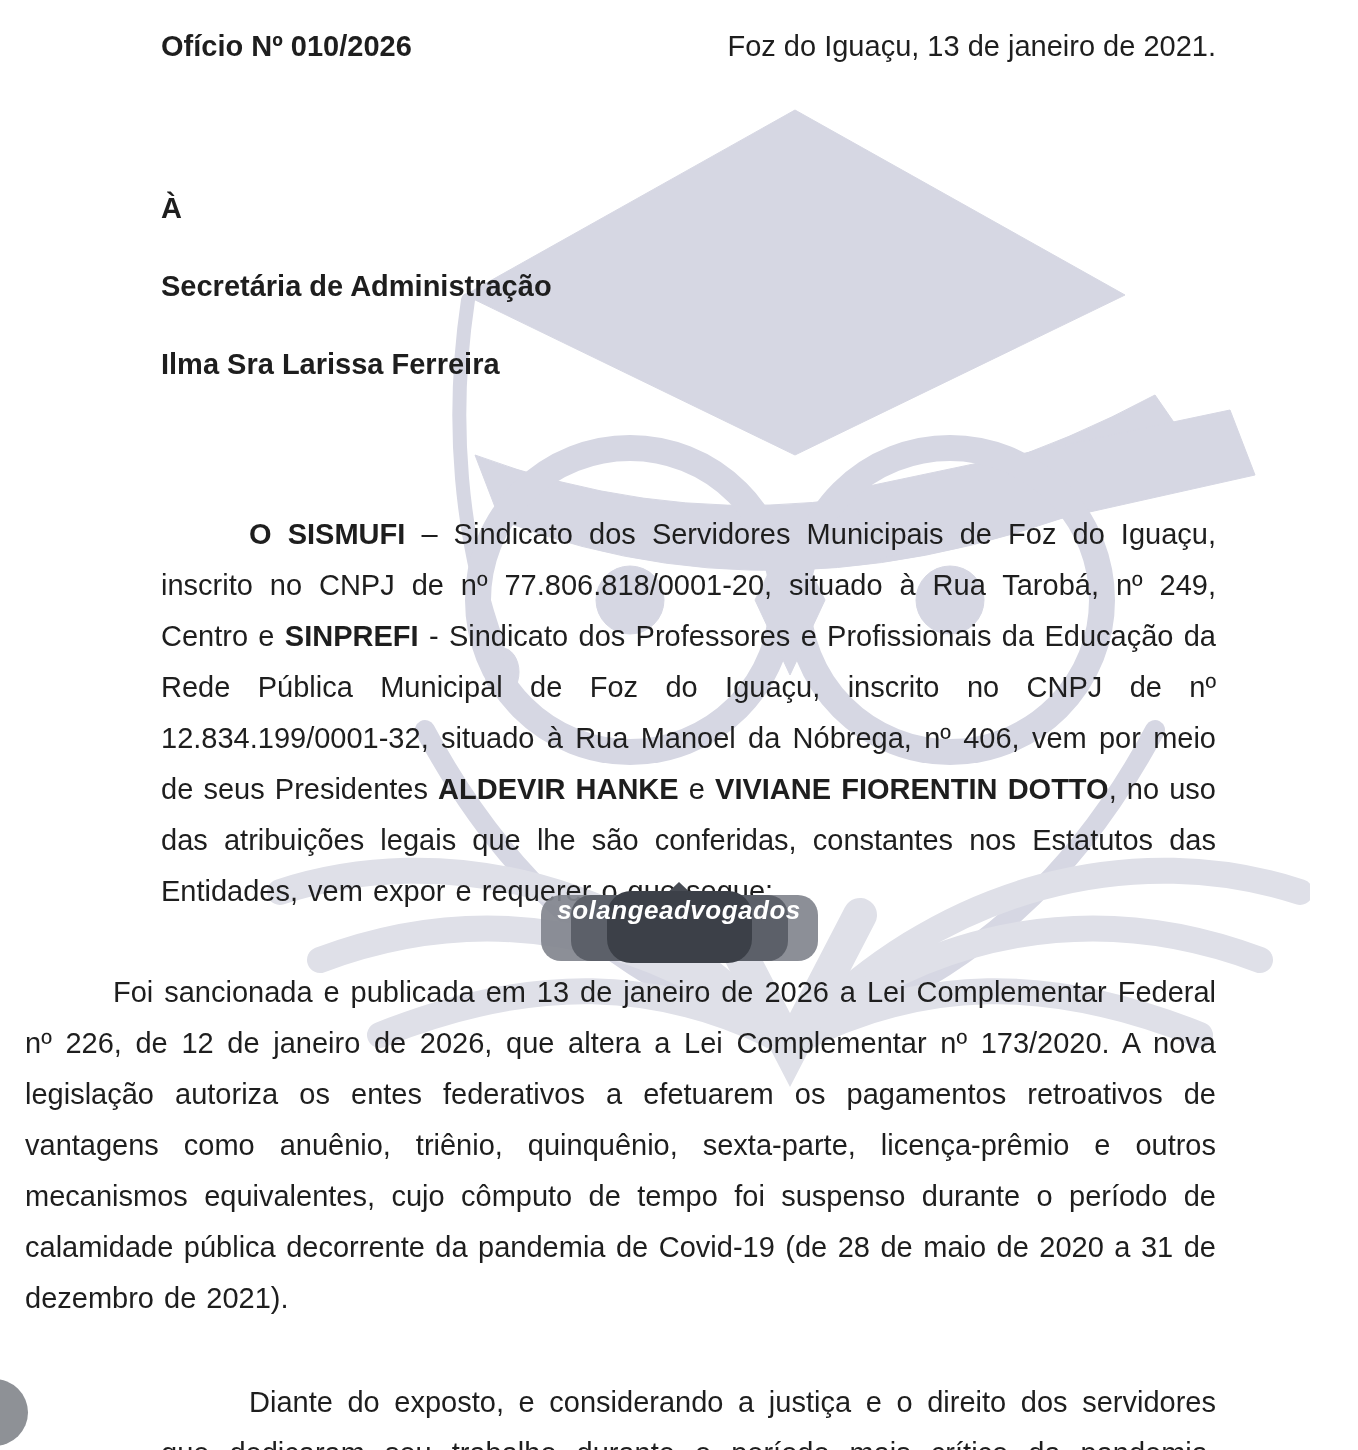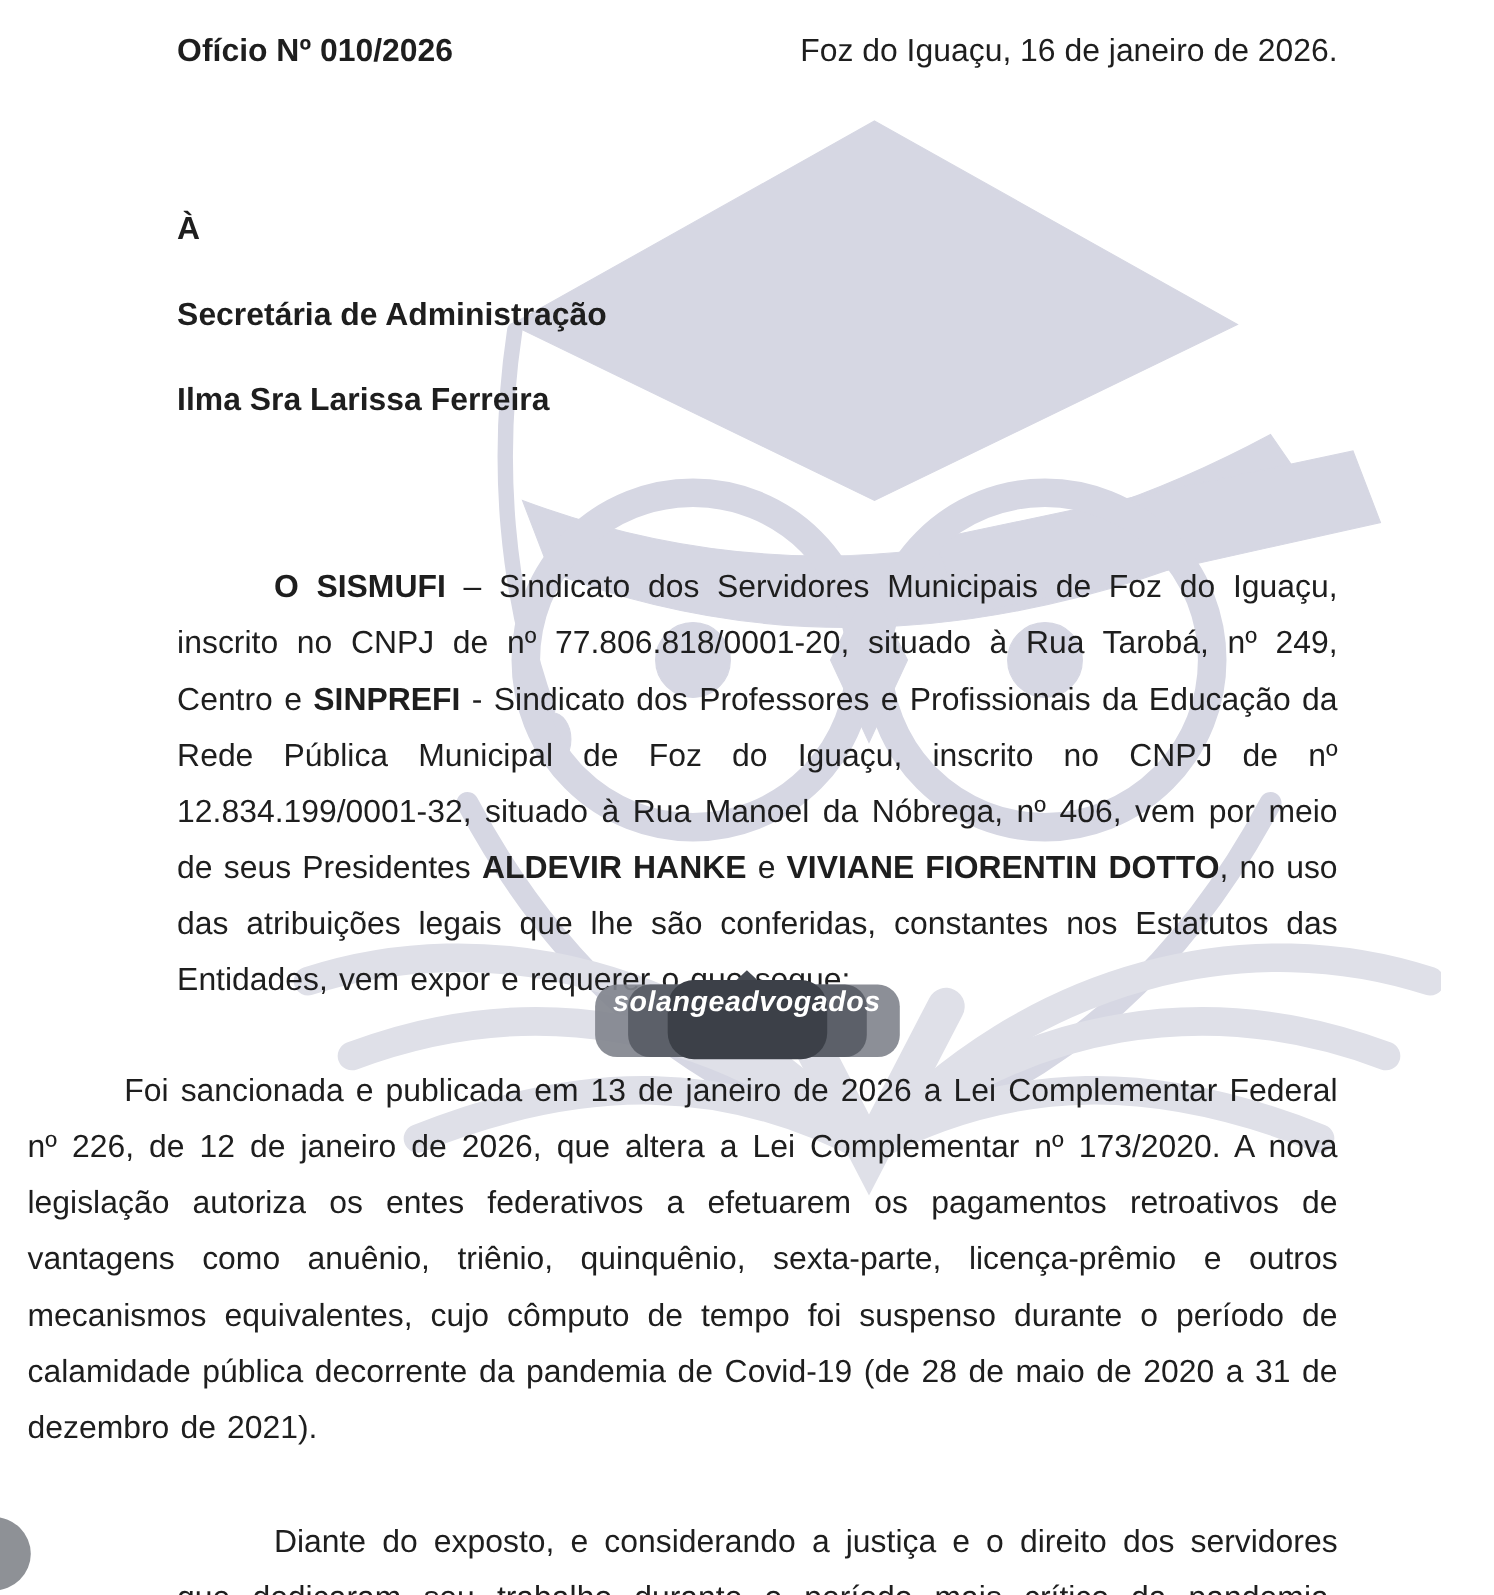--- a/index.html
+++ b/index.html
@@ -59,21 +59,21 @@
     border-radius:50%;z-index:2;
   }
 </style>
 </head>
 <body>
 
 <div class="content">
 
   <div class="doc-header">
     <span class="office">Ofício Nº 010/2026</span>
-    <span class="date">Foz do Iguaçu, 16 de janeiro de 2026.</span>
+    <span class="date">Foz do Iguaçu, 13 de janeiro de 2021.</span>
   </div>
 
   <div class="addressee">
     <div>À</div>
     <div>Secretária de Administração</div>
     <div>Ilma Sra Larissa Ferreira</div>
   </div>
 
   <p class="para p1"><b>O SISMUFI</b><span> – Sindicato dos Servidores Municipais de Foz do Iguaçu, inscrito no CNPJ de nº 77.806.818/0001-20, situado à Rua Tarobá, nº 249, Centro e </span><b>SINPREFI</b><span> - Sindicato dos Professores e Profissionais da Educação da Rede Pública Municipal de Foz do Iguaçu, inscrito no CNPJ de nº 12.834.199/0001-32, situado à Rua Manoel da Nóbrega, nº 406, vem por meio de seus Presidentes </span><b>ALDEVIR HANKE</b><span> e </span><b>VIVIANE FIORENTIN DOTTO</b><span>, no uso das atribuições legais que lhe são conferidas, constantes nos Estatutos das Entidades, vem expor e requerer o que segue:</span></p>
 

